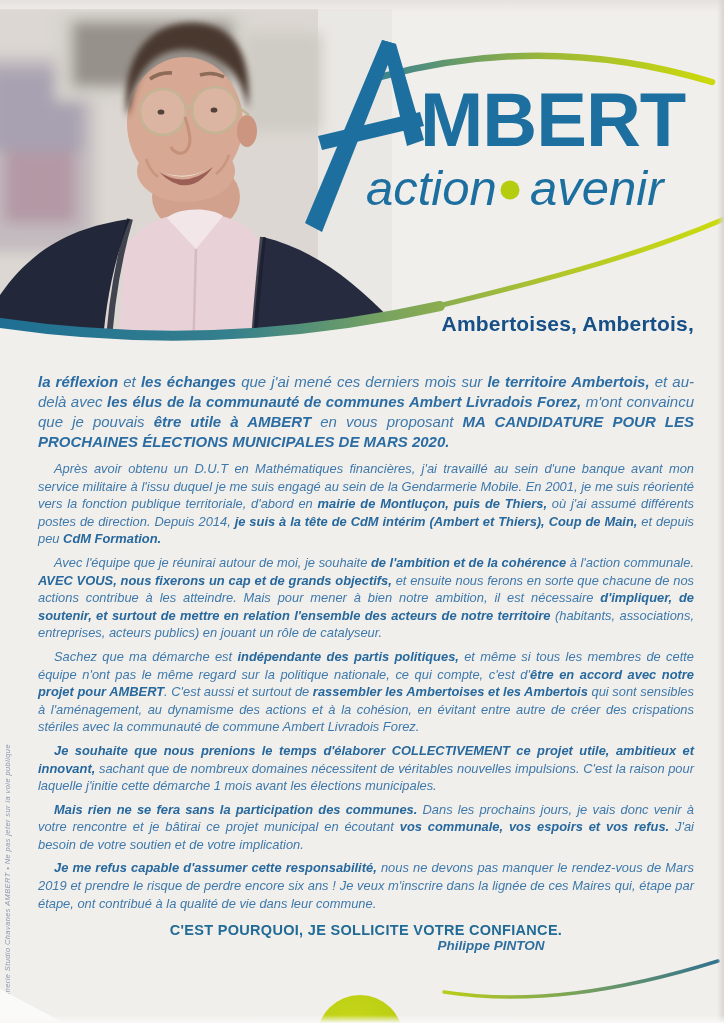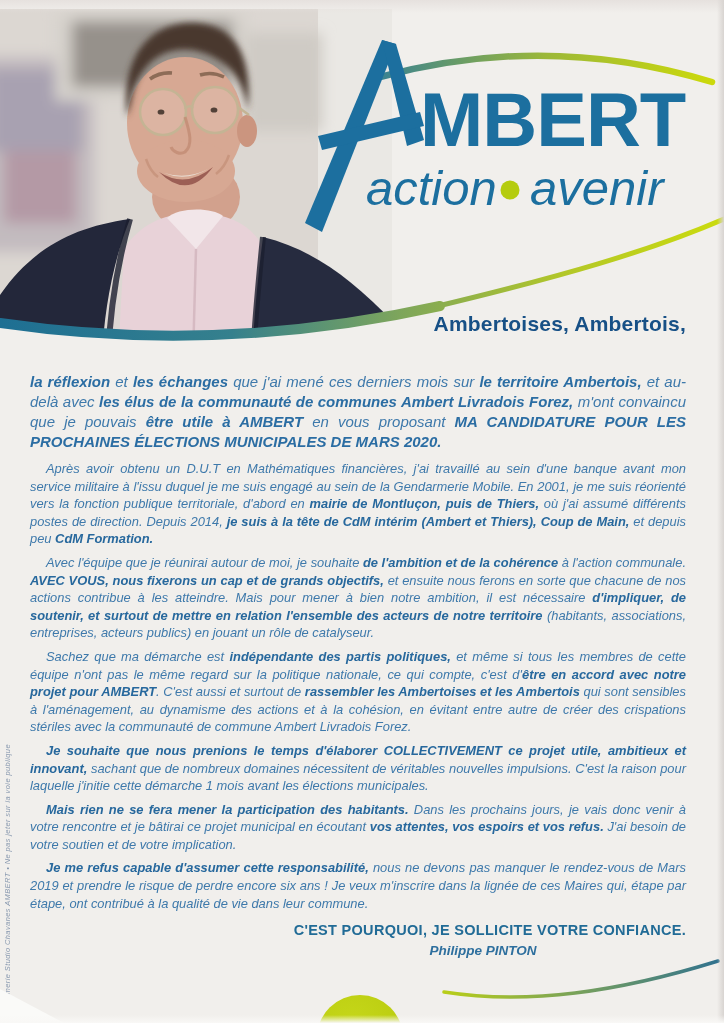--- a/index.html
+++ b/index.html
@@ -17,33 +17,33 @@
     background:linear-gradient(to top,#f9f8f6,rgba(249,248,246,0));}
   .scan-corner{position:absolute;left:0;bottom:0;width:0;height:0;z-index:6;
     border-bottom:34px solid #fafaf8;border-right:64px solid transparent;}
   
   .photo{position:absolute;left:0;top:9px;width:392px;height:349px;z-index:1;}
   
   .swoosh-main{position:absolute;left:0;top:205px;width:724px;height:175px;z-index:2;}
   
   .logo{position:absolute;left:290px;top:28px;width:434px;height:205px;z-index:3;}
   
-  .content{position:absolute;left:30px;top:312px;width:656px;z-index:5;
+  .content{position:absolute;left:38px;top:312px;width:656px;z-index:5;
     color:#3e79ab;}
   .heading{font-size:21px;font-weight:bold;color:#175086;text-align:right;
     margin:0 0 9px 0;letter-spacing:.2px;}
   .para{font-style:italic;text-align:justify;margin:0 0 6px 0;}
   .para.lead{font-size:15px;line-height:20px;margin-bottom:8px;margin-top:36px;}
   .para.body{font-size:12.9px;line-height:17.6px;text-indent:16px;}
   .para .b{font-weight:700;color:#27689d;}
   .para.lead .b{color:#2b6da3;}
-  .closing{font-size:14.5px;font-weight:bold;color:#216b96;text-align:right;
+  .closing{font-size:14.5px;font-weight:bold;color:#216b96;text-align:center;
     margin-top:10px;letter-spacing:.3px;}
   .signature{font-size:13.5px;font-weight:bold;font-style:italic;color:#2e6f9e;
-    text-align:center;padding-left:250px;margin-top:5px;}
+    text-align:center;padding-left:250px;}
   
   .green-dot{position:absolute;left:317px;top:995px;width:86px;height:86px;z-index:3;
     border-radius:50%;background:radial-gradient(circle at 40% 35%,#c6d71a,#b6c90c);}
   .swoosh-bottom{position:absolute;left:438px;top:948px;width:286px;height:62px;z-index:3;}
   
   .side-note{position:absolute;left:3px;bottom:10px;z-index:6;
     writing-mode:vertical-rl;transform:rotate(180deg);
     font-size:7.5px;font-style:italic;color:#8a9ab0;letter-spacing:.4px;}
 </style>
 </head>
@@ -139,21 +139,21 @@
   </svg>
 
   <div class="content">
     <div class="heading">Ambertoises, Ambertois,</div>
     <div>
         <p class="para lead"><span class="b">la réflexion</span><span> et </span><span class="b">les échanges</span><span> que j'ai mené ces derniers mois sur </span><span class="b">le territoire Ambertois,</span><span> et au-delà avec </span><span class="b">les élus de la communauté de communes Ambert Livradois Forez,</span><span> m'ont convaincu que je pouvais </span><span class="b">être utile à AMBERT</span><span> en vous proposant </span><span class="b">MA CANDIDATURE POUR LES PROCHAINES ÉLECTIONS MUNICIPALES DE MARS 2020.</span></p>
         <p class="para body"><span>Après avoir obtenu un D.U.T en Mathématiques financières, j'ai travaillé au sein d'une banque avant mon service militaire à l'issu duquel je me suis engagé au sein de la Gendarmerie Mobile. En 2001, je me suis réorienté vers la fonction publique territoriale, d'abord en </span><span class="b">mairie de Montluçon, puis de Thiers,</span><span> où j'ai assumé différents postes de direction. Depuis 2014, </span><span class="b">je suis à la tête de CdM intérim (Ambert et Thiers), Coup de Main,</span><span> et depuis peu </span><span class="b">CdM Formation.</span></p>
         <p class="para body"><span>Avec l'équipe que je réunirai autour de moi, je souhaite </span><span class="b">de l'ambition et de la cohérence</span><span> à l'action communale. </span><span class="b">AVEC VOUS, nous fixerons un cap et de grands objectifs,</span><span> et ensuite nous ferons en sorte que chacune de nos actions contribue à les atteindre. Mais pour mener à bien notre ambition, il est nécessaire </span><span class="b">d'impliquer, de soutenir, et surtout de mettre en relation l'ensemble des acteurs de notre territoire</span><span> (habitants, associations, entreprises, acteurs publics) en jouant un rôle de catalyseur.</span></p>
         <p class="para body"><span>Sachez que ma démarche est </span><span class="b">indépendante des partis politiques,</span><span> et même si tous les membres de cette équipe n'ont pas le même regard sur la politique nationale, ce qui compte, c'est d'</span><span class="b">être en accord avec notre projet pour AMBERT</span><span>. C'est aussi et surtout de </span><span class="b">rassembler les Ambertoises et les Ambertois</span><span> qui sont sensibles à l'aménagement, au dynamisme des actions et à la cohésion, en évitant entre autre de créer des crispations stériles avec la communauté de commune Ambert Livradois Forez.</span></p>
         <p class="para body"><span class="b">Je souhaite que nous prenions le temps d'élaborer COLLECTIVEMENT ce projet utile, ambitieux et innovant,</span><span> sachant que de nombreux domaines nécessitent de véritables nouvelles impulsions. C'est la raison pour laquelle j'initie cette démarche 1 mois avant les élections municipales.</span></p>
-        <p class="para body"><span class="b">Mais rien ne se fera mener la participation des habitants.</span><span> Dans les prochains jours, je vais donc venir à votre rencontre et je bâtirai ce projet municipal en écoutant </span><span class="b">vos attentes, vos espoirs et vos refus.</span><span> J'ai besoin de votre soutien et de votre implication.</span></p>
+        <p class="para body"><span class="b">Mais rien ne se fera sans la participation des communes.</span><span> Dans les prochains jours, je vais donc venir à votre rencontre et je bâtirai ce projet municipal en écoutant </span><span class="b">vos communale, vos espoirs et vos refus.</span><span> J'ai besoin de votre soutien et de votre implication.</span></p>
         <p class="para body"><span class="b">Je me refus capable d'assumer cette responsabilité,</span><span> nous ne devons pas manquer le rendez-vous de Mars 2019 et prendre le risque de perdre encore six ans ! Je veux m'inscrire dans la lignée de ces Maires qui, étape par étape, ont contribué à la qualité de vie dans leur commune.</span></p>
       </div>
     <div class="closing">C'EST POURQUOI, JE SOLLICITE VOTRE CONFIANCE.</div>
     <div class="signature">Philippe PINTON</div>
   </div>
 
   <div class="green-dot"></div>
   <svg class="swoosh-bottom" viewBox="0 0 286 62" aria-hidden="true">
     <defs>
       <linearGradient id="gradBottom" x1="0" y1="0" x2="286" y2="0" gradientUnits="userSpaceOnUse">

